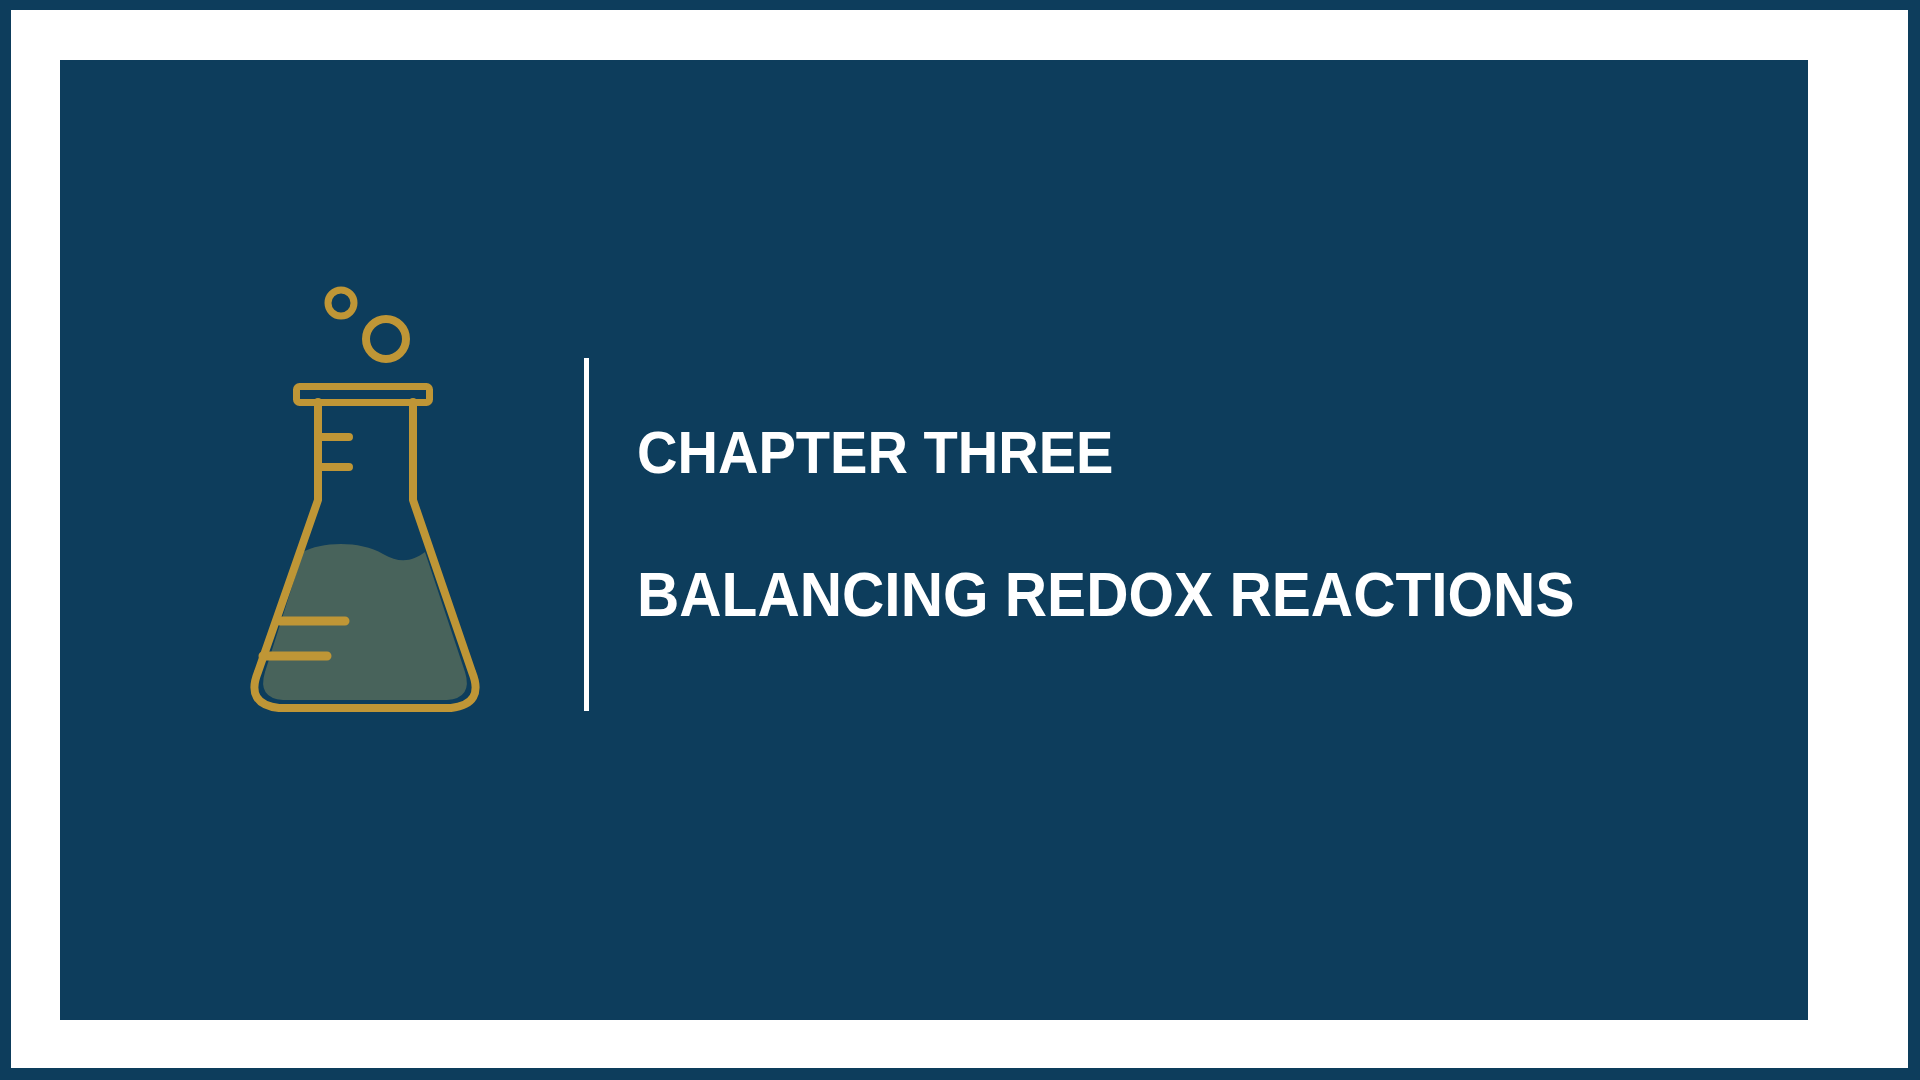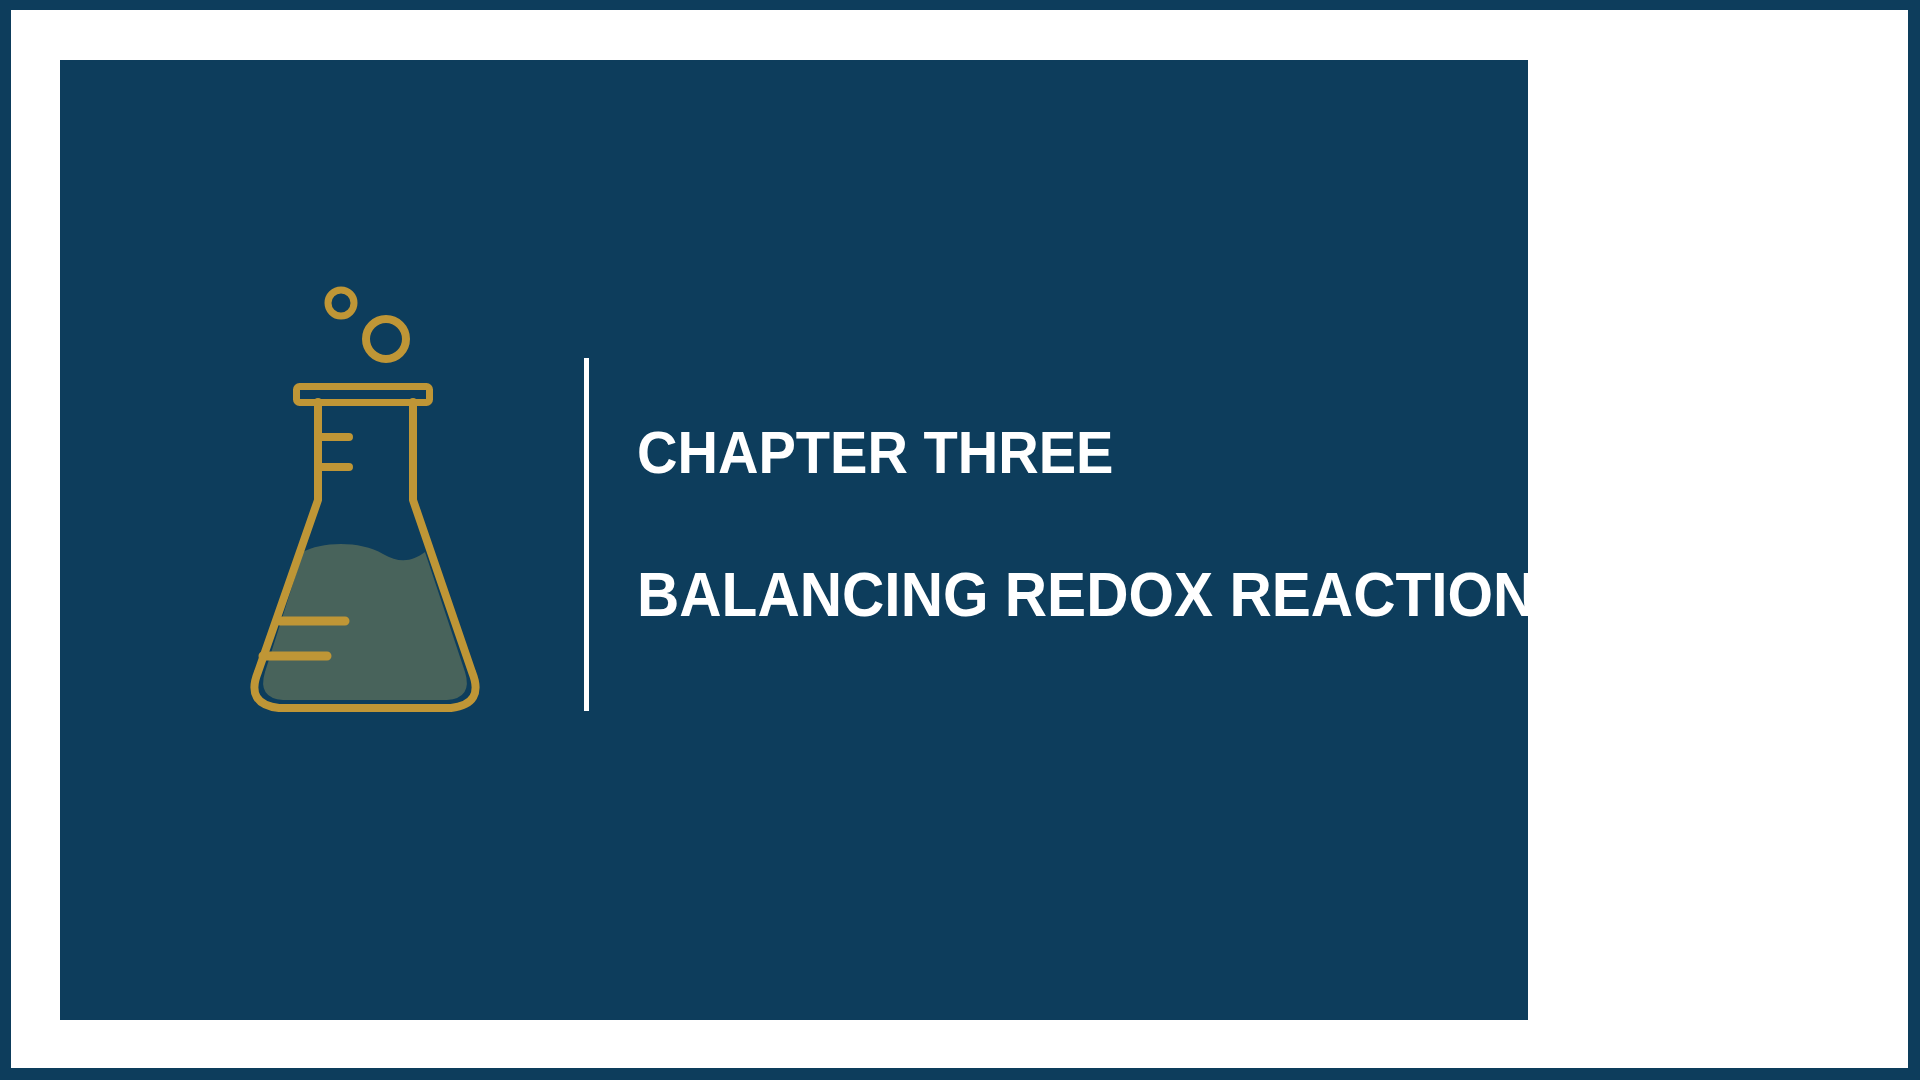--- a/index.html
+++ b/index.html
@@ -14,21 +14,21 @@
     width:1920px;height:1080px;overflow:hidden;
     background:var(--navy);
     font-family:"Liberation Sans", sans-serif;
   }
   .stage{position:relative;width:1920px;height:1080px;background:var(--navy);}
   .white-frame{
     position:absolute;left:11px;top:10px;right:12px;bottom:12px;
     background:var(--frame);
   }
   .slide-panel{
-    position:absolute;left:60px;top:60px;width:1468px;height:960px;
+    position:absolute;left:60px;top:60px;width:1748px;height:960px;
     background:var(--navy);
   }
   .flask-svg{
     position:absolute;left:165px;top:220px;
     width:280px;height:450px;
   }
   .flask-stroke{fill:none;stroke:var(--gold);stroke-width:8;stroke-linecap:round;stroke-linejoin:round;}
   .flask-stroke-thin{fill:none;stroke:var(--gold);stroke-width:7;stroke-linecap:round;}
   .flask-liquid{fill:var(--liquid);stroke:none;}
   .divider{

